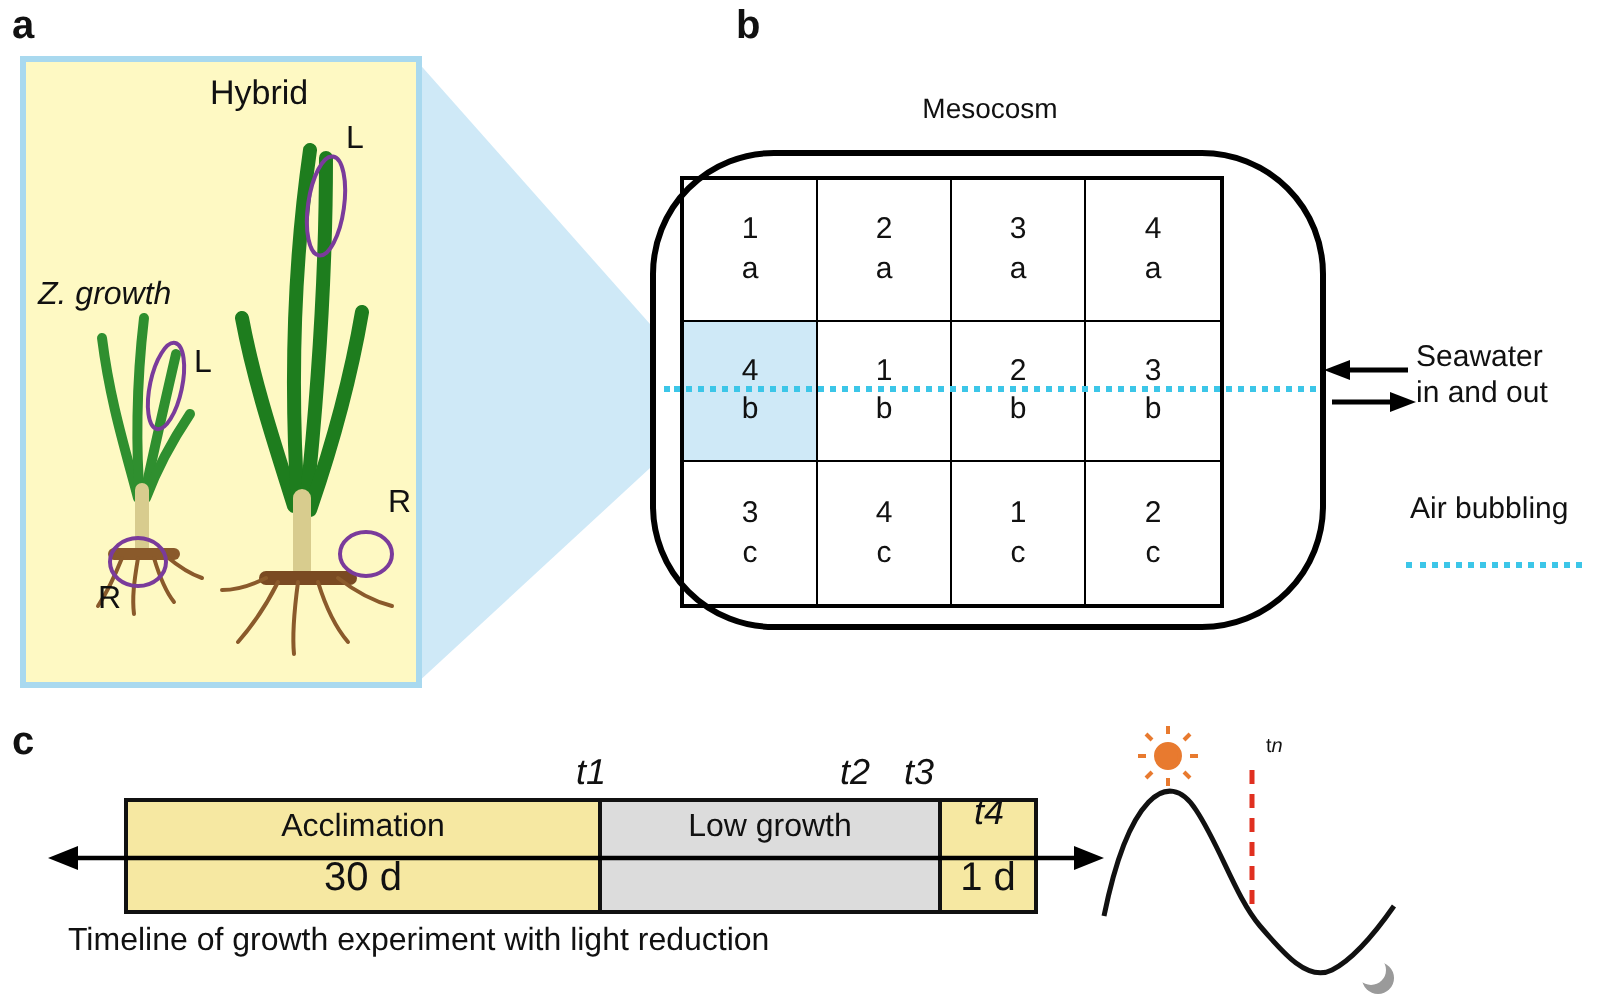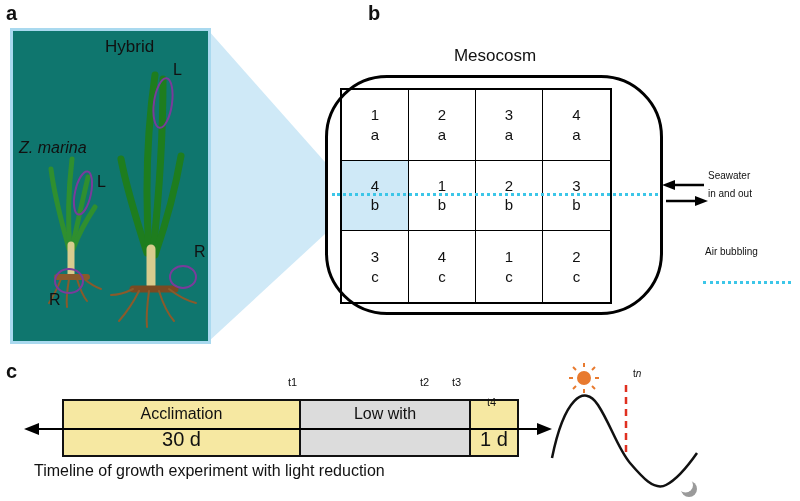--- a/index.html
+++ b/index.html
@@ -6,56 +6,56 @@
   body {
     width:800px; height:501px; position:relative; background:#fff;
     font-family:"Liberation Sans", sans-serif; color:#111; overflow:hidden;
   }
   .abs { position:absolute; }
   .flabel { font-weight:bold; font-size:20px; }
 
   
   .panel-a-box {
     left:10px; top:28px; width:201px; height:316px;
-    border:3px solid #a9d9ef; background:#0f766e; z-index:2;
+    border:3px solid #a9d9ef; background:#fef9c3; z-index:2;
   }
   .wedge { left:208px; top:28px; width:120px; height:318px; z-index:1; }
   .pa-label { font-size:16px; }
   .italic { font-style:italic; }
 
   
-  .meso-title { left:325px; top:46px; width:340px; text-align:center; font-size:17px; }
+  .meso-title { left:325px; top:46px; width:340px; text-align:center; font-size:14px; }
   .stadium {
     left:325px; top:75px; width:338px; height:240px;
     border:3px solid #000; border-radius:62px; background:transparent; z-index:2;
   }
   .mesogrid {
     left:340px; top:88px; width:272px; height:216px;
     display:grid; grid-template-columns:repeat(4,1fr); grid-template-rows:repeat(3,1fr);
     border:2px solid #000; z-index:3;
   }
   .cell {
     border-right:1.5px solid #000; border-bottom:1.5px solid #000;
     display:flex; flex-direction:column; align-items:center; justify-content:center;
     font-size:15px; line-height:1.3; background:transparent;
   }
   .cell:nth-child(4n) { border-right:none; }
   .cell:nth-child(n+9) { border-bottom:none; }
   .cell.hl { background:#cfe9f7; }
   .dotline-b { left:332px; top:193px; width:326px; height:0; border-top:3px dotted #3cc6e8; z-index:5; }
-  .sw-text { left:708px; font-size:10px; line-height:1.2; }
+  .sw-text { left:708px; font-size:15px; line-height:1.2; }
   .airline { left:703px; top:281px; width:88px; height:0; border-top:3px dotted #3cc6e8; }
 
   
   .phase { top:399px; height:58px; border:2px solid #111; z-index:2; }
   .phase .ptop { position:absolute; top:4px; left:0; right:0; text-align:center; font-size:16px; }
   .phase .pbot { position:absolute; bottom:4px; left:0; right:0; text-align:center; font-size:20px; }
   .ph-yellow { background:#f6e8a2;padding-left:13px; }
   .ph-gray { background:#dcdcdc; }
-  .tmark { top:376px; font-size:11px; z-index:4; }
+  .tmark { top:376px; font-size:18px; z-index:4;font-style:italic; }
   .timeline-arrow { left:24px; top:417px; z-index:6; }
   .caption { left:34px; top:462px; font-size:16px; }
   .tn-label { left:633px; top:368px; font-size:10px; z-index:7; }
 </style>
 </head>
 <body>
 
 <div class="abs flabel" style="left:6px; top:2px;">a</div>
 <div class="abs flabel" style="left:368px; top:2px;">b</div>
 <div class="abs flabel" style="left:6px; top:360px;">c</div>
@@ -100,21 +100,21 @@
 
     <g stroke="#7a3b9b" stroke-width="2" fill="none">
       <ellipse cx="70" cy="162" rx="8" ry="22" transform="rotate(12 70 162)"></ellipse>
       <ellipse cx="56" cy="250" rx="14" ry="12"></ellipse>
       <ellipse cx="150" cy="72" rx="9" ry="25" transform="rotate(8 150 72)"></ellipse>
       <ellipse cx="170" cy="246" rx="13" ry="11"></ellipse>
     </g>
   </svg>
   <span class="abs pa-label" style="left:92px; top:6px; font-size:17px;">Hybrid</span>
   <span class="abs pa-label" style="left:160px; top:30px;">L</span>
-  <span class="abs pa-label italic" style="left:6px; top:108px;">Z. marina</span>
+  <span class="abs pa-label italic" style="left:6px; top:108px;">Z. growth</span>
   <span class="abs pa-label" style="left:84px; top:142px;">L</span>
   <span class="abs pa-label" style="left:36px; top:260px;">R</span>
   <span class="abs pa-label" style="left:181px; top:212px;">R</span>
 </div>
 
 <div class="abs meso-title">Mesocosm</div>
 <div class="abs stadium"></div>
 
 <div class="abs mesogrid">
   <div class="cell">
@@ -179,21 +179,21 @@
 <div class="abs sw-text" style="top:170px;">Seawater</div>
 <div class="abs sw-text" style="top:188px;">in and out</div>
 <div class="abs sw-text" style="left:705px; top:246px;">Air bubbling</div>
 <div class="abs airline"></div>
 
 <div class="abs phase ph-yellow" style="left:62px; width:239px;">
   <span class="ptop">Acclimation</span>
   <span class="pbot">30 d</span>
 </div>
 <div class="abs phase ph-gray" style="left:299px; width:172px;">
-  <span class="ptop">Low with</span>
+  <span class="ptop">Low growth</span>
 </div>
 <div class="abs phase ph-yellow" style="left:469px; width:50px;">
   <span class="pbot">1 d</span>
 </div>
 
 <span class="abs tmark" style="left:288px;">t1</span>
 <span class="abs tmark" style="left:420px;">t2</span>
 <span class="abs tmark" style="left:452px;">t3</span>
 <span class="abs tmark" style="left:487px;margin-top:20px;">t4</span>
 

